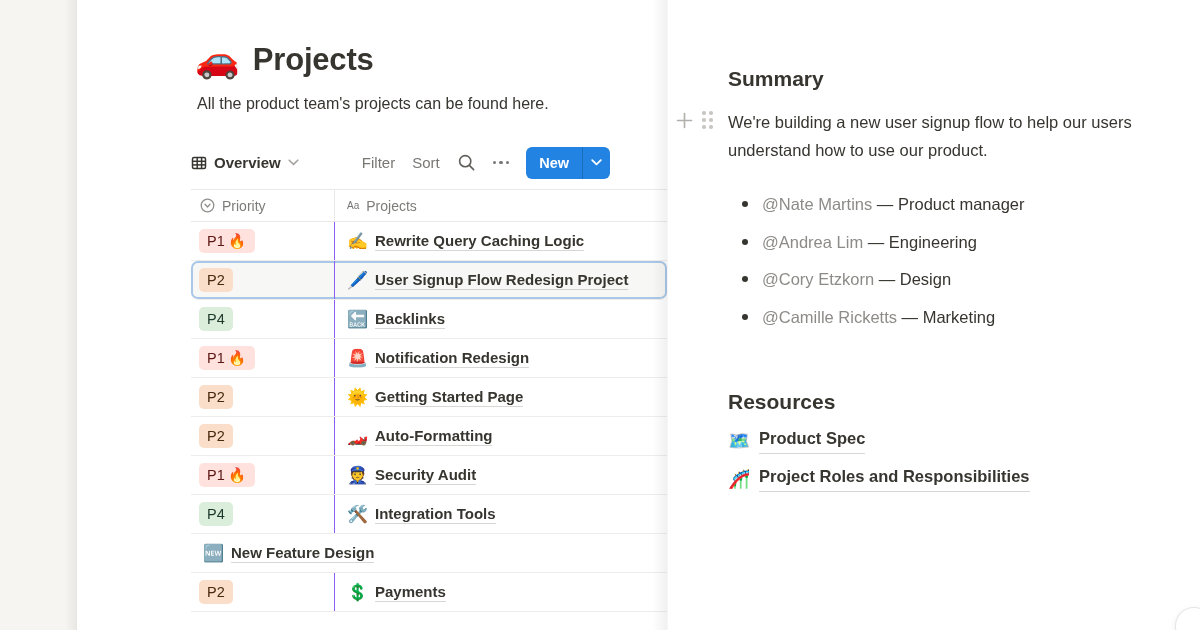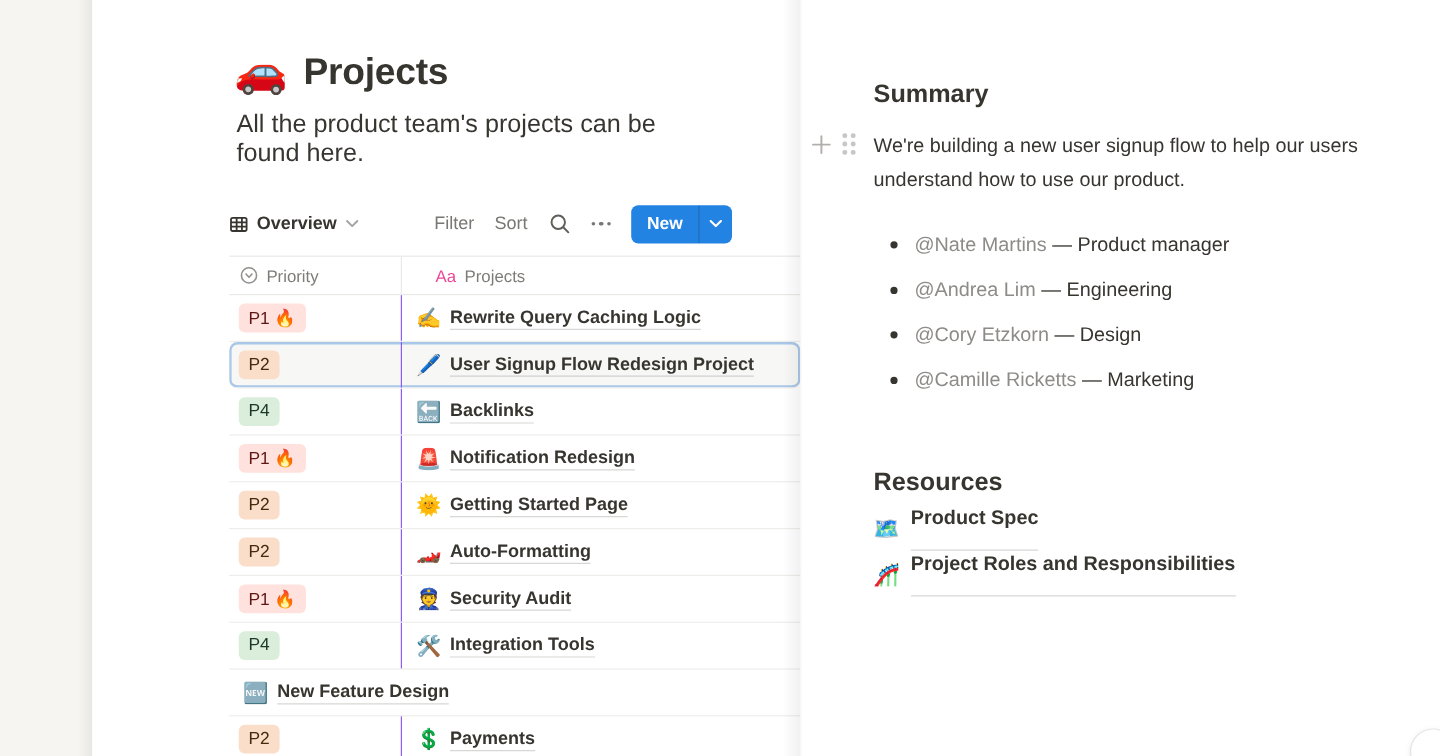--- a/index.html
+++ b/index.html
@@ -12,41 +12,41 @@
   .side-strip { position:absolute; left:0; top:0; width:77px; height:100%; background:#F7F5F1; }
   .side-strip::after { content:""; position:absolute; right:0; top:0; width:12px; height:100%;
     background:linear-gradient(to right, rgba(0,0,0,0), rgba(0,0,0,0.06)); }
 
   
   .left-panel { position:absolute; left:77px; top:0; width:590px; height:100%; background:#fff; }
 
   .page-header { display:flex; align-items:center; gap:13px; margin:40px 0 0 118px; }
   .page-emoji { font-size:36px; line-height:40px; }
   .page-title { font-size:31px; font-weight:700; letter-spacing:-0.2px; color:#37352F; }
-  .page-desc { margin:12px 0 0 120px; width:352px; font-size:21px; line-height:24px; color:#37352F; }
+  .page-desc { margin:12px 0 0 120px; width:352px; font-size:16px; line-height:24px; color:#37352F; }
 
   .toolbar { display:flex; align-items:center; margin:30px 0 0 114px; width:476px; height:33px; }
   .view-switcher { display:flex; align-items:center; gap:7px; cursor:pointer; }
   .view-label { font-size:15px; font-weight:700; color:#37352F;text-align:center; }
   .tb-right { display:flex; align-items:center; margin-left:auto; margin-right:57px; gap:17px; }
   .tb-text { font-size:15px; color:#787774; cursor:pointer; }
   .icon-btn { display:flex; align-items:center; cursor:pointer; }
   .dots { display:flex; gap:3px; align-items:center; }
   .dots i { width:3.5px; height:3.5px; border-radius:50%; background:#787774; }
   .new-btn { display:flex; align-items:stretch; height:32px; border-radius:6px; overflow:hidden;
     background:var(--c-accent_blue,#2383E2); cursor:pointer;text-align:center; }
   .new-btn-main { display:flex; align-items:center; padding:0 13px; color:#fff; font-size:14.5px; font-weight:600; }
   .new-btn-arrow { display:flex; align-items:center; padding:0 8px; border-left:1px solid rgba(0,0,0,0.18); }
 
   .db-table { margin:10px 0 0 114px; width:476px; }
   .t-header { display:flex; height:33px; border-top:1px solid #E9E9E7; border-bottom:1px solid #E9E9E7; }
   .th { display:flex; align-items:center; gap:7px; font-size:14px; color:#7D7C78; }
   .th-priority { width:144px; padding-left:9px; border-right:1px solid #E9E9E7; }
   .th-projects { flex:1; padding-left:12px; }
-  .aa-glyph { font-size:14px; color:#ec4899;margin-left:16px; }
+  .aa-glyph { font-size:10px; color:#737373; }
 
   .row { display:flex; height:39px; border-bottom:1px solid #EDEDEB; position:relative; }
   .cell-priority { width:144px; display:flex; align-items:center; padding-left:8px; border-right:1px solid #8b5cf6; }
   .cell-project { flex:1; display:flex; align-items:center; gap:8px; padding-left:12px; white-space:nowrap; }
   .pill { display:inline-flex; align-items:center; height:24px; padding:0 8px; border-radius:5px;
     font-size:14.5px; font-weight:400; }
   .tag-red    { background:var(--c-tag_red_bg,#FFE2DD);    color:var(--c-tag_red_text,#5D1715); }
   .tag-orange { background:var(--c-tag_orange_bg,#FADEC9); color:var(--c-tag_orange_text,#49290E); }
   .tag-yellow { background:var(--c-tag_yellow_bg,#FDECC8); color:var(--c-tag_yellow_text,#402C1B); }
   .tag-green  { background:var(--c-tag_green_bg,#DBEDDB);  color:var(--c-tag_green_text,#1C3829); }
@@ -79,21 +79,21 @@
   .lead-item::before { content:""; position:absolute; left:14px; top:11px; width:6px; height:6px;
     border-radius:50%; background:#37352F; }
   .mention { color:#8D8B87; cursor:pointer; }
   .lead-role { color:#37352F; }
 
   .h-resources { margin-top:58px; }
   .resource-links { margin-top:13px; }
   .resource-link { display:flex; align-items:center; gap:9px; margin-bottom:11px; height:27px; }
   .res-emoji { font-size:18px; width:22px; text-align:center; flex:none; }
   .res-label { font-size:16.5px; font-weight:600; color:#37352F;
-    border-bottom:1.5px solid rgba(55,53,47,0.2); padding-bottom:16px; cursor:pointer; }
+    border-bottom:1.5px solid rgba(55,53,47,0.2); padding-bottom:5px; cursor:pointer; }
 
   .help-fab { position:absolute; right:-13px; bottom:-15px; width:38px; height:38px; border-radius:50%;
     background:#fff; border:1px solid rgba(0,0,0,0.1); box-shadow:0 2px 6px rgba(0,0,0,0.08); z-index:6; }
 
   svg { display:block; }
 </style>
 </head>
 <body>
 
 <div class="stage">

